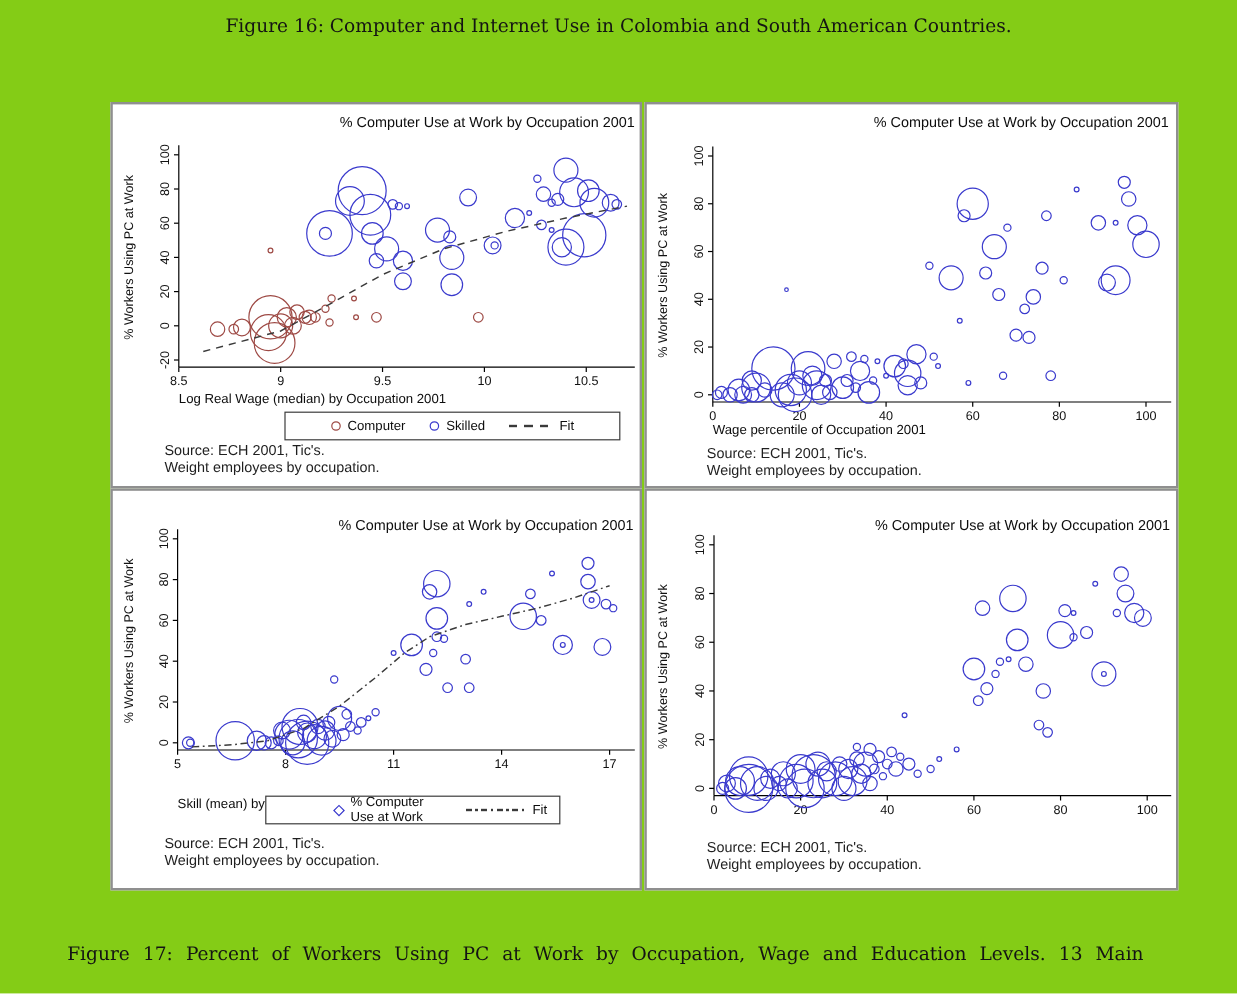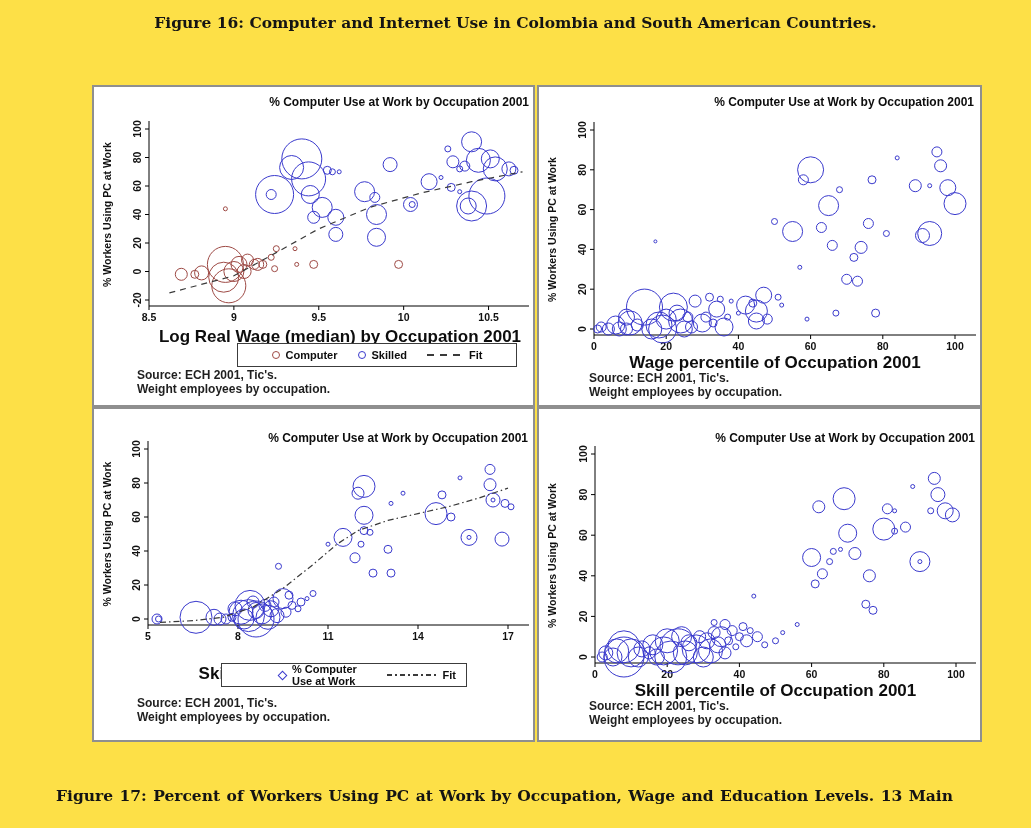--- a/index.html
+++ b/index.html
@@ -1,25 +1,25 @@
 <!DOCTYPE html>
 <html><head>
 <meta charset="utf-8">
 <style>
   html,body{margin:0;padding:0;background:#ffffff;}
-  #page{position:relative;width:1031px;height:828px;background:#fde047;overflow:hidden;
-        font-family:"Liberation Sans",sans-serif;font-weight:bold;}
+  #page{position:relative;width:1031px;height:828px;background:#84cc16;overflow:hidden;
+        font-family:"Liberation Sans",sans-serif;}
   .caption{font-family:"DejaVu Serif",serif;color:#141414;font-size:15.5px;}
   #cap16{position:absolute;top:13px;left:0;width:100%;text-align:center;}
   #cap17{position:absolute;top:760px;left:56px;width:897px;line-height:1.5;margin-top:24px;}
   #cap17 .jline{text-align:justify;text-align-last:justify;}
   .panel{position:absolute;background:#fff;border:2px solid #8f8f8f;box-sizing:border-box;}
   .ptitle{position:absolute;font-size:12px;color:#0d0d0d;text-align:right;}
   svg.plot{position:absolute;left:0;top:0;overflow:visible;}
-  .xlab{position:absolute;font-size:17px;color:#0d0d0d;text-align:center;}
+  .xlab{position:absolute;font-size:11px;color:#0d0d0d;text-align:left;}
   .legend{position:absolute;border:1px solid #3c3c3c;background:#fff;display:flex;
           align-items:center;justify-content:center;font-size:11px;color:#0d0d0d;height:24px;box-sizing:border-box;}
   .legend .li{display:flex;align-items:center;margin:0 10px;}
   .legend .mk{margin-right:6px;flex:none;}
   .mk-circle{display:inline-block;width:6px;height:6px;border:1px solid #000;border-radius:50%;}
   .mk-diamond{display:inline-block;width:5px;height:5px;border:1px solid #000;transform:rotate(45deg);}
   .mk-line{display:inline-block;height:2px;}
   .src{position:absolute;font-size:12px;color:#1f1f1f;line-height:14px;}
   
   .spine{stroke:#000;stroke-width:1;fill:none;}
@@ -467,21 +467,20 @@
           <circle cx="373.7" cy="77.5" r="2" class="bubble" stroke="#3a3acd"></circle>
           <circle cx="380.9" cy="152.6" r="10" class="bubble" stroke="#3a3acd"></circle>
           <circle cx="380.9" cy="152.6" r="2" class="bubble" stroke="#3a3acd"></circle>
           <circle cx="391.7" cy="101.8" r="3" class="bubble" stroke="#3a3acd"></circle>
           <circle cx="395.3" cy="69.4" r="6" class="bubble" stroke="#3a3acd"></circle>
           <circle cx="398.9" cy="85.6" r="7" class="bubble" stroke="#3a3acd"></circle>
           <circle cx="406.2" cy="101.8" r="8" class="bubble" stroke="#3a3acd"></circle>
           <circle cx="413.4" cy="105.9" r="7" class="bubble" stroke="#3a3acd"></circle>
         </g>
       </svg>
-    <div class="xlab" style="left:56px;top:272px;width:361px;">Skill percentile of Occupation 2001</div>
     <div class="src" style="left:50px;top:290px;">
       <div>Source: ECH 2001, Tic's.</div>
         <div>Weight employees by occupation.</div>
     </div>
   </div>
 
   <div id="cap17" class="caption">
     <div class="jline">Figure 17: Percent of Workers Using PC at Work by Occupation, Wage and Education Levels. 13 Main</div>
   </div>
 

